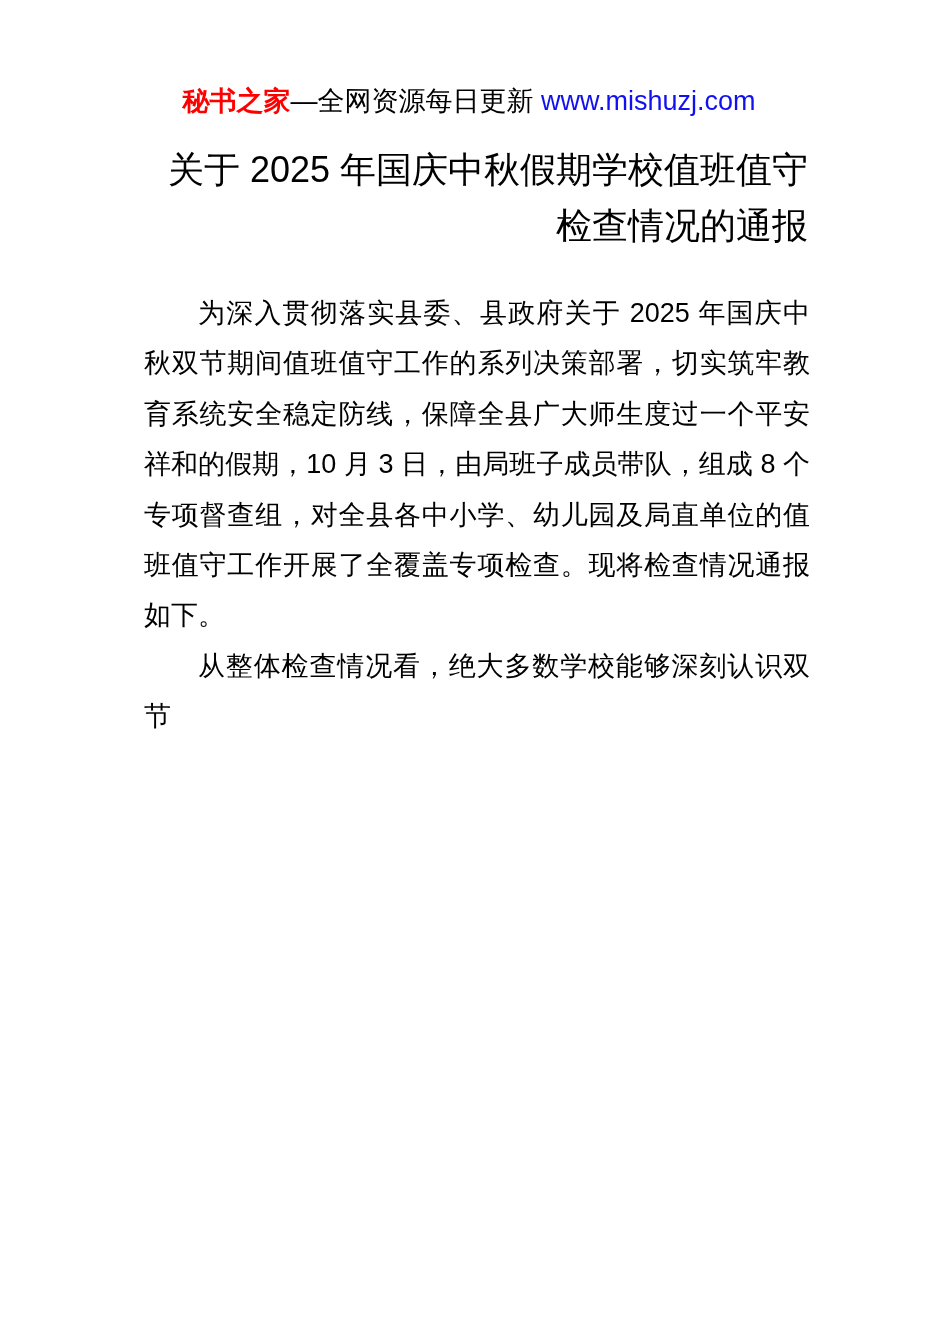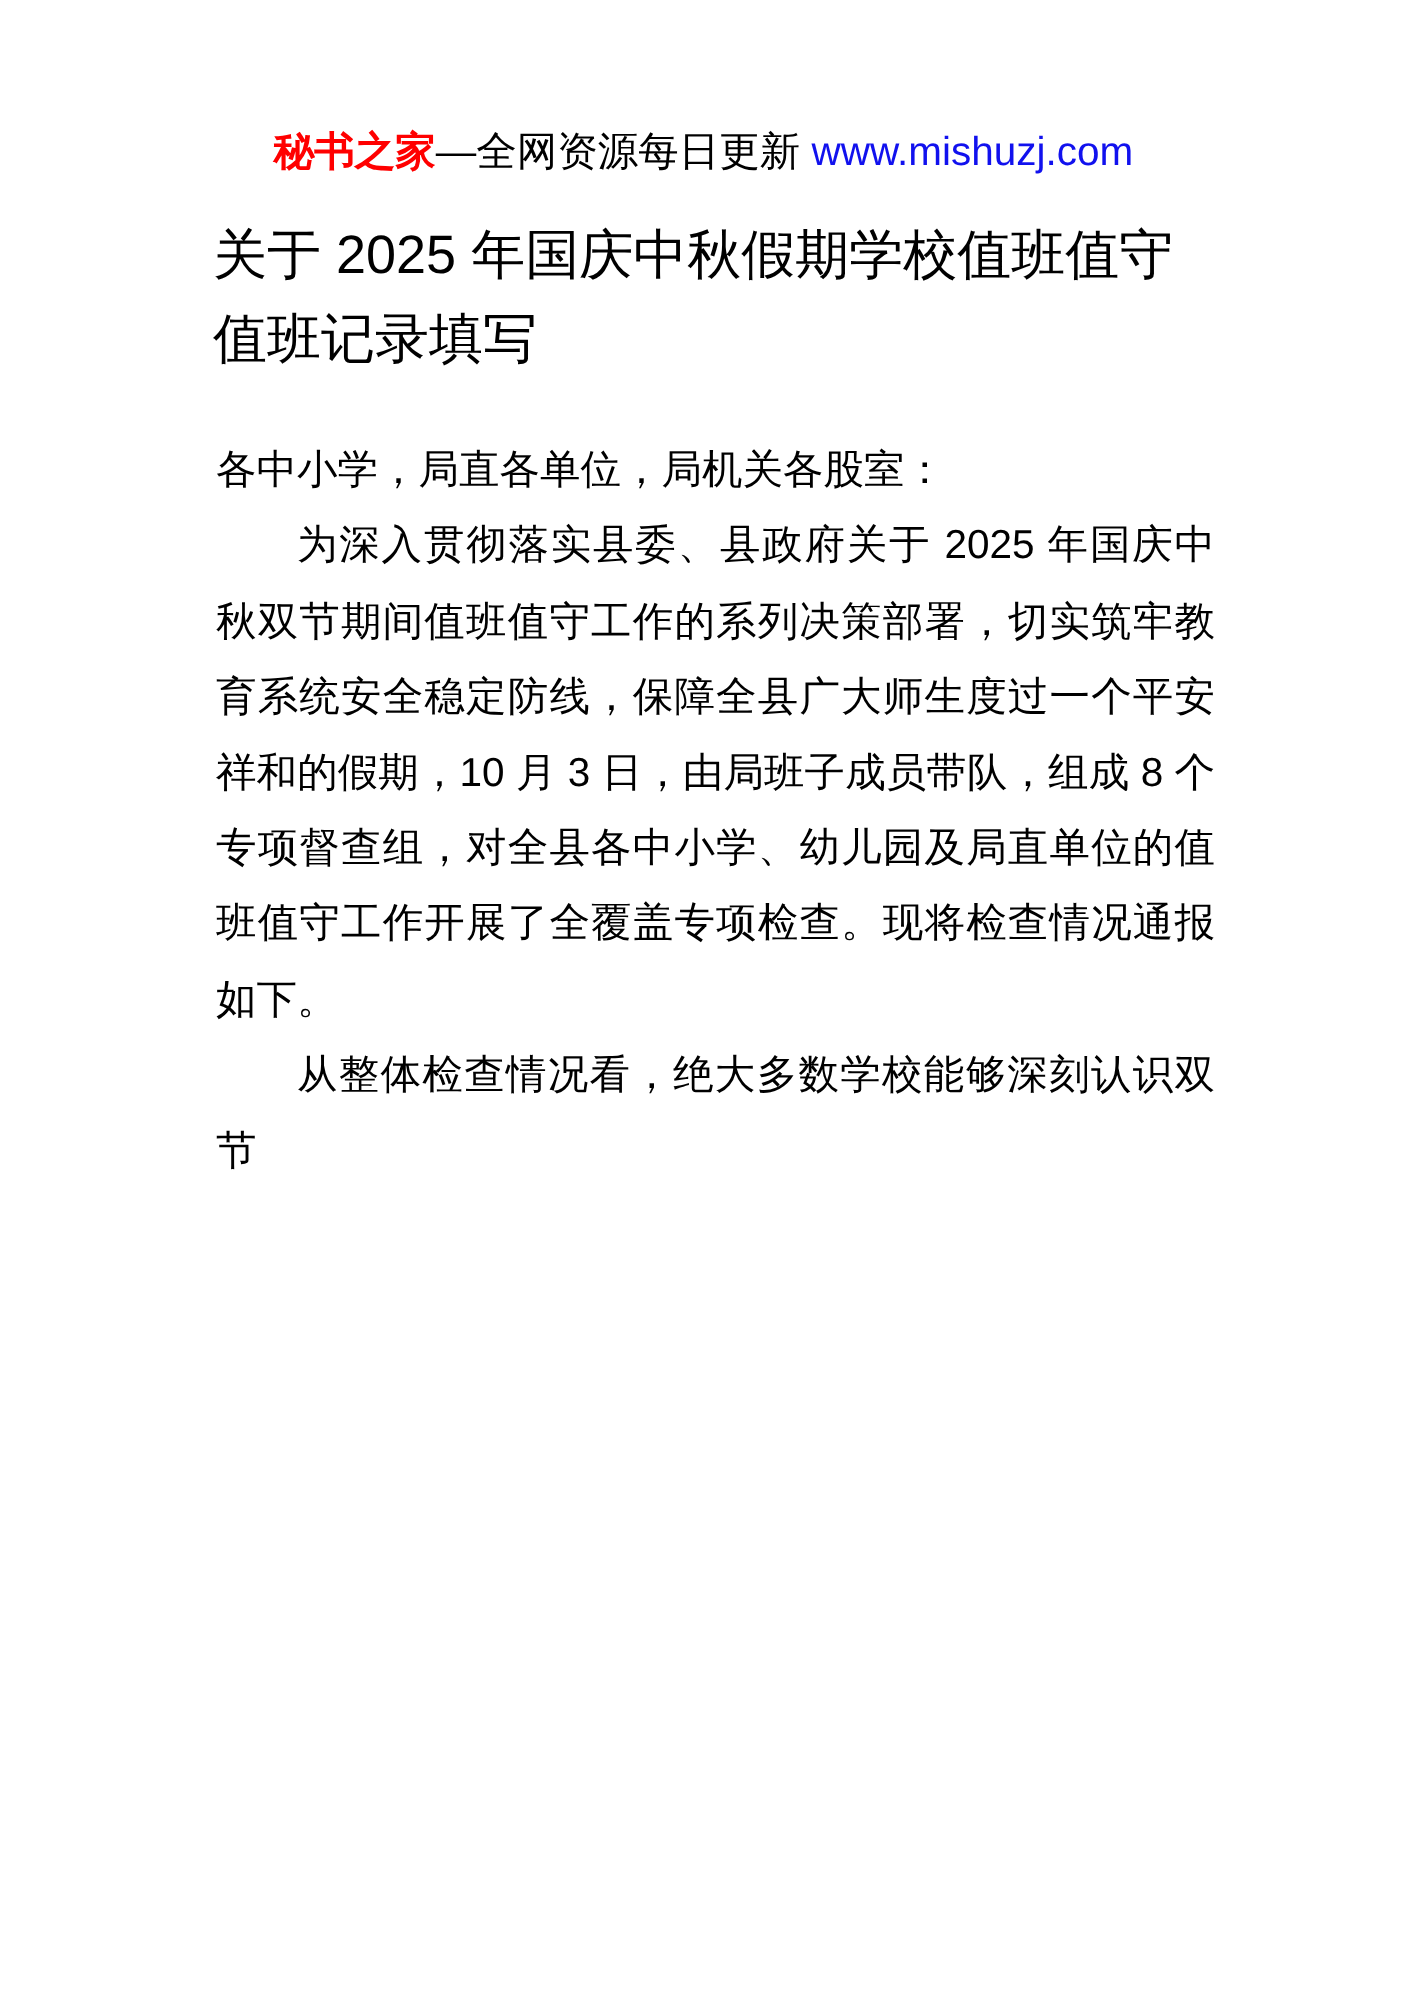--- a/index.html
+++ b/index.html
@@ -41,21 +41,21 @@
     color: #1111ee;
     text-decoration: none;
   }
   
   .doc-title {
     position: absolute;
     top: 142px;
     left: 142px;
     width: 666px;
     margin: 0;
-    text-align: left;
+    text-align: right;
     font-size: 36px;
     font-weight: 400;
     line-height: 56px;
   }
   .doc-title .title-line {
     display: block;
   }
   
   .doc-body {
     position: absolute;
@@ -80,22 +80,21 @@
 <body>
 
 <div class="page">
 
   <div class="site-header">
     <span class="brand">秘书之家</span><span class="dash">—</span><span class="tagline">全网资源每日更新 </span><a class="url">www.mishuzj.com</a>
   </div>
 
   <h1 class="doc-title">
     <span class="title-line">关于 2025 年国庆中秋假期学校值班值守</span>
-    <span class="title-line">值班记录填写</span>
+    <span class="title-line">检查情况的通报</span>
   </h1>
 
   <div class="doc-body">
-    <p class="para no-indent">各中小学，局直各单位，局机关各股室：</p>
     <p class="para">为深入贯彻落实县委、县政府关于 2025 年国庆中秋双节期间值班值守工作的系列决策部署，切实筑牢教育系统安全稳定防线，保障全县广大师生度过一个平安祥和的假期，10 月 3 日，由局班子成员带队，组成 8 个专项督查组，对全县各中小学、幼儿园及局直单位的值班值守工作开展了全覆盖专项检查。现将检查情况通报如下。</p>
     <p class="para">从整体检查情况看，绝大多数学校能够深刻认识双节</p>
   </div>
 
 </div>
 
 </body></html>

